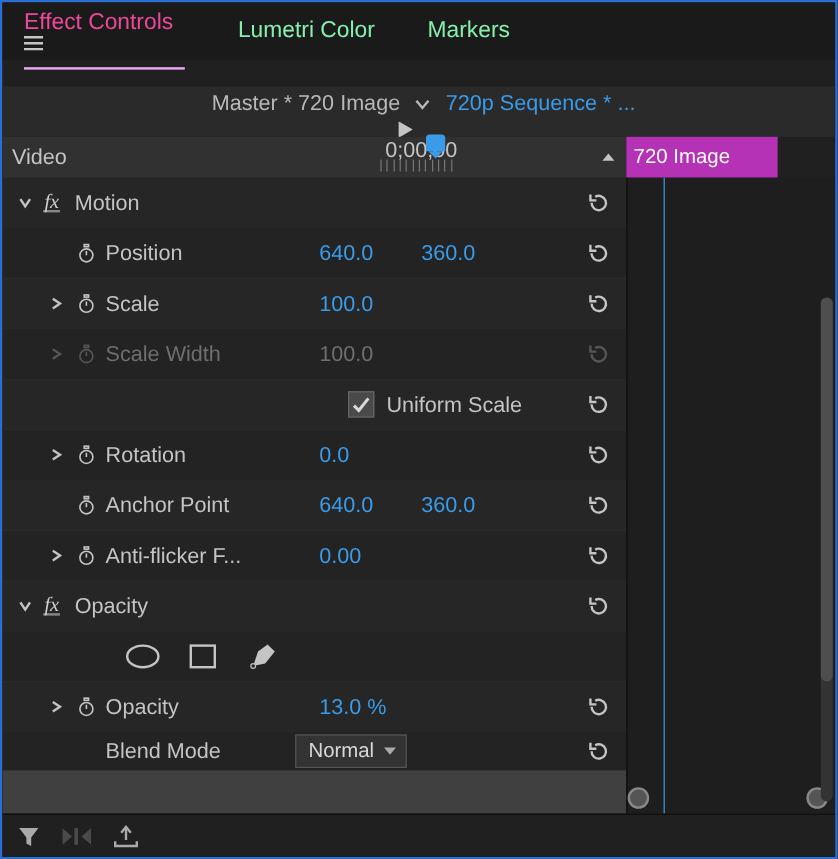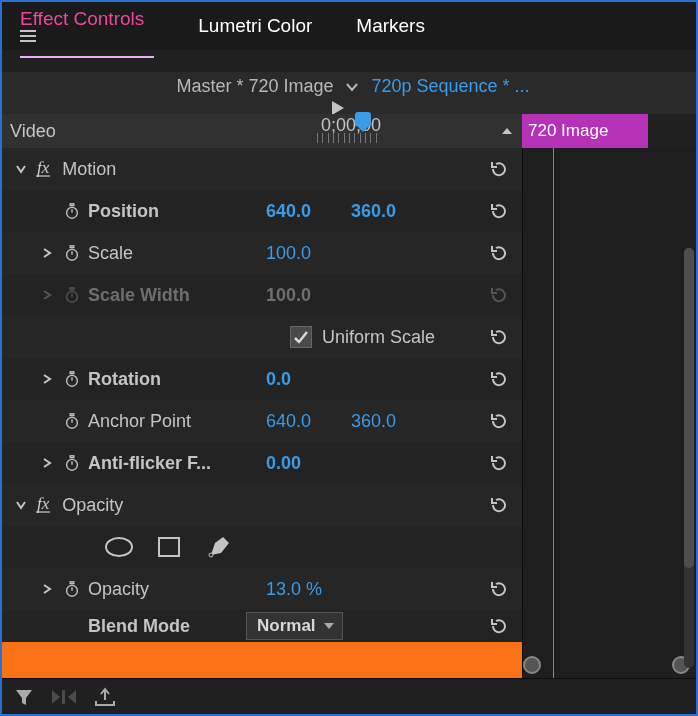--- a/index.html
+++ b/index.html
@@ -1,21 +1,21 @@
 <!DOCTYPE html>
 <html><head>
 <meta charset="utf-8">
 <style>
   * { box-sizing: border-box; margin: 0; padding: 0; font-family: "Segoe UI", Arial, sans-serif; }
   body { background: #1a1a1a; width: 698px; height: 716px; overflow: hidden; border: 2px solid #2a6fd6; position: relative; }
   .panel { background: #202020; height: 100%; display: flex; flex-direction: column; }
 
   
   .tab-bar { display: flex; align-items: center; padding: 8px 0 0 18px; gap: 44px; height: 48px; background: #1a1a1a; }
-  .tab { color: #ffffff; font-size: 19px; cursor: pointer; padding: 6px 0 14px 0; }
+  .tab { color: #86efac; font-size: 19px; cursor: pointer; padding: 6px 0 14px 0; }
   .tab.active { color: #ec4899; border-bottom: 2px solid #f0abfc; }
   .tab .menu-icon { margin-left: 10px; color: #c4c4c4; }
 
   
   .breadcrumb-row { display: flex; align-items: center; height: 42px; background: #2a2a2a; margin-top: 22px; flex-direction: column; }
   .breadcrumb-left { display:flex; align-items:center; flex: 0 0 auto; padding-left: 8px; }
   .bc-master { color: #b8b8b8; font-size: 18px; padding: 4px 6px; }
   .bc-caret { color:#b8b8b8; margin: 0 6px; }
   .bc-seq { color: #3a9be8; font-size:18px; padding: 4px 6px; cursor:pointer; }
   .mini-play { width:34px; text-align:center; color:#c4c4c4; }
@@ -27,24 +27,24 @@
   .tick { width:10px; height:10px; border-left:1px solid #777; }
 
   
   .section-head { display:flex; align-items:center; height:34px; background:#313131; padding: 0 8px; color:#c4c4c4; font-size:18px; }
   .section-head .lbl { flex:1; }
   .section-head .caret-up { color:#c4c4c4; }
   .clip-bar { background:#b531b5; color:#fff; font-size:17px; padding:4px 6px; width:126px; text-align:left; height:34px; display:flex; align-items:center; }
 
   
   .prop-area { flex:1; overflow:hidden; position:relative; display:flex; }
-  .prop-list { flex:0 0 520px; background:#f97316; overflow-y:auto; }
+  .prop-list { flex:0 0 520px; background:#404040; overflow-y:auto; }
   .prop-row { display:flex; align-items:center; height:42px; padding-left:6px; color:#c4c4c4; font-size:18px; position:relative; }
   .prop-row.alt1 { background:#262626; }
-  .prop-row.alt2 { background:#232323;font-weight:bold; }
+  .prop-row.alt2 { background:#232323; }
   .indent1 { width:28px; display:flex; justify-content:center; }
   .indent2 { width:26px; display:flex; justify-content:center; }
   .fx-badge { font-style:italic; font-family: Georgia, serif; font-size:17px; color:#cfcfcf; border-bottom:2px solid #888; padding:0 1px; line-height:14px; margin-right:6px;}
   .stopwatch { width:20px; height:20px; display:inline-flex; align-items:center; justify-content:center; }
   .stopwatch svg { width:18px; height:18px; }
   .prop-label { margin-left:6px; flex:0 0 auto; }
   .prop-label.dim { color:#6e6e6e; }
   .vals { position:absolute; left:264px; display:flex; gap:40px; }
   .val { color:#3a9be8; font-size:18px; cursor:ew-resize; text-decoration: underline; text-decoration-color: transparent; }
   .val.dim { color:#6e6e6e; }

